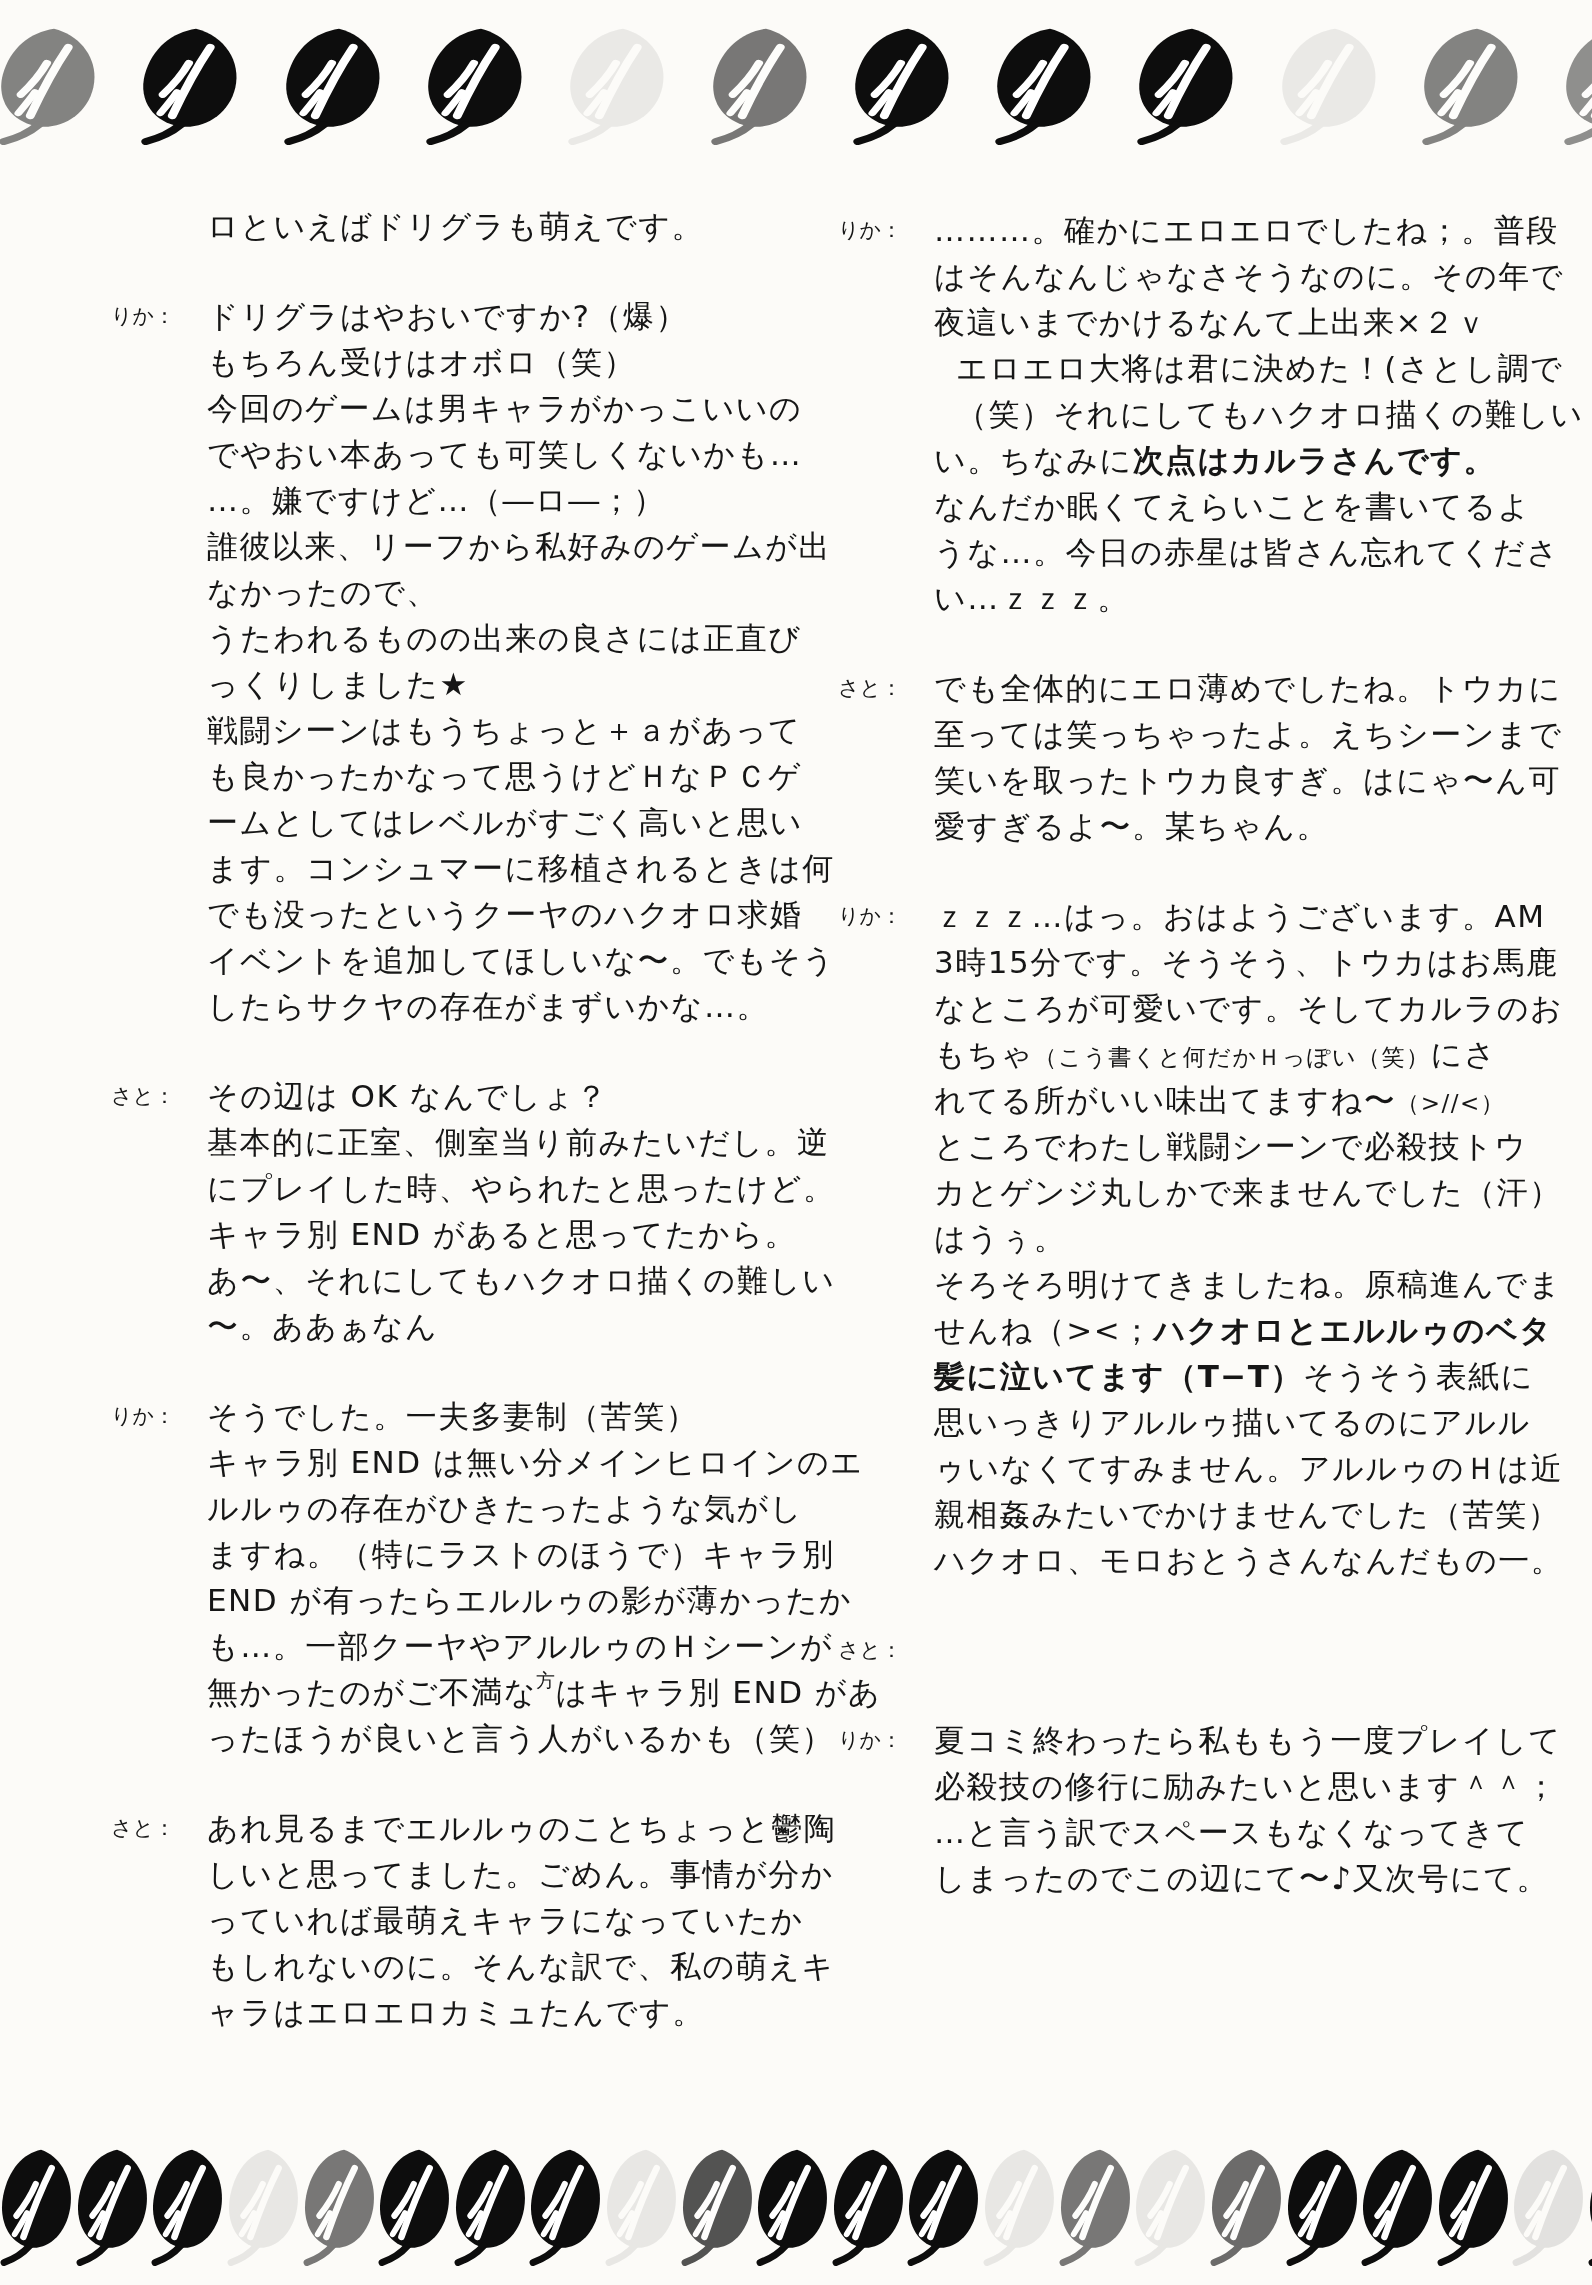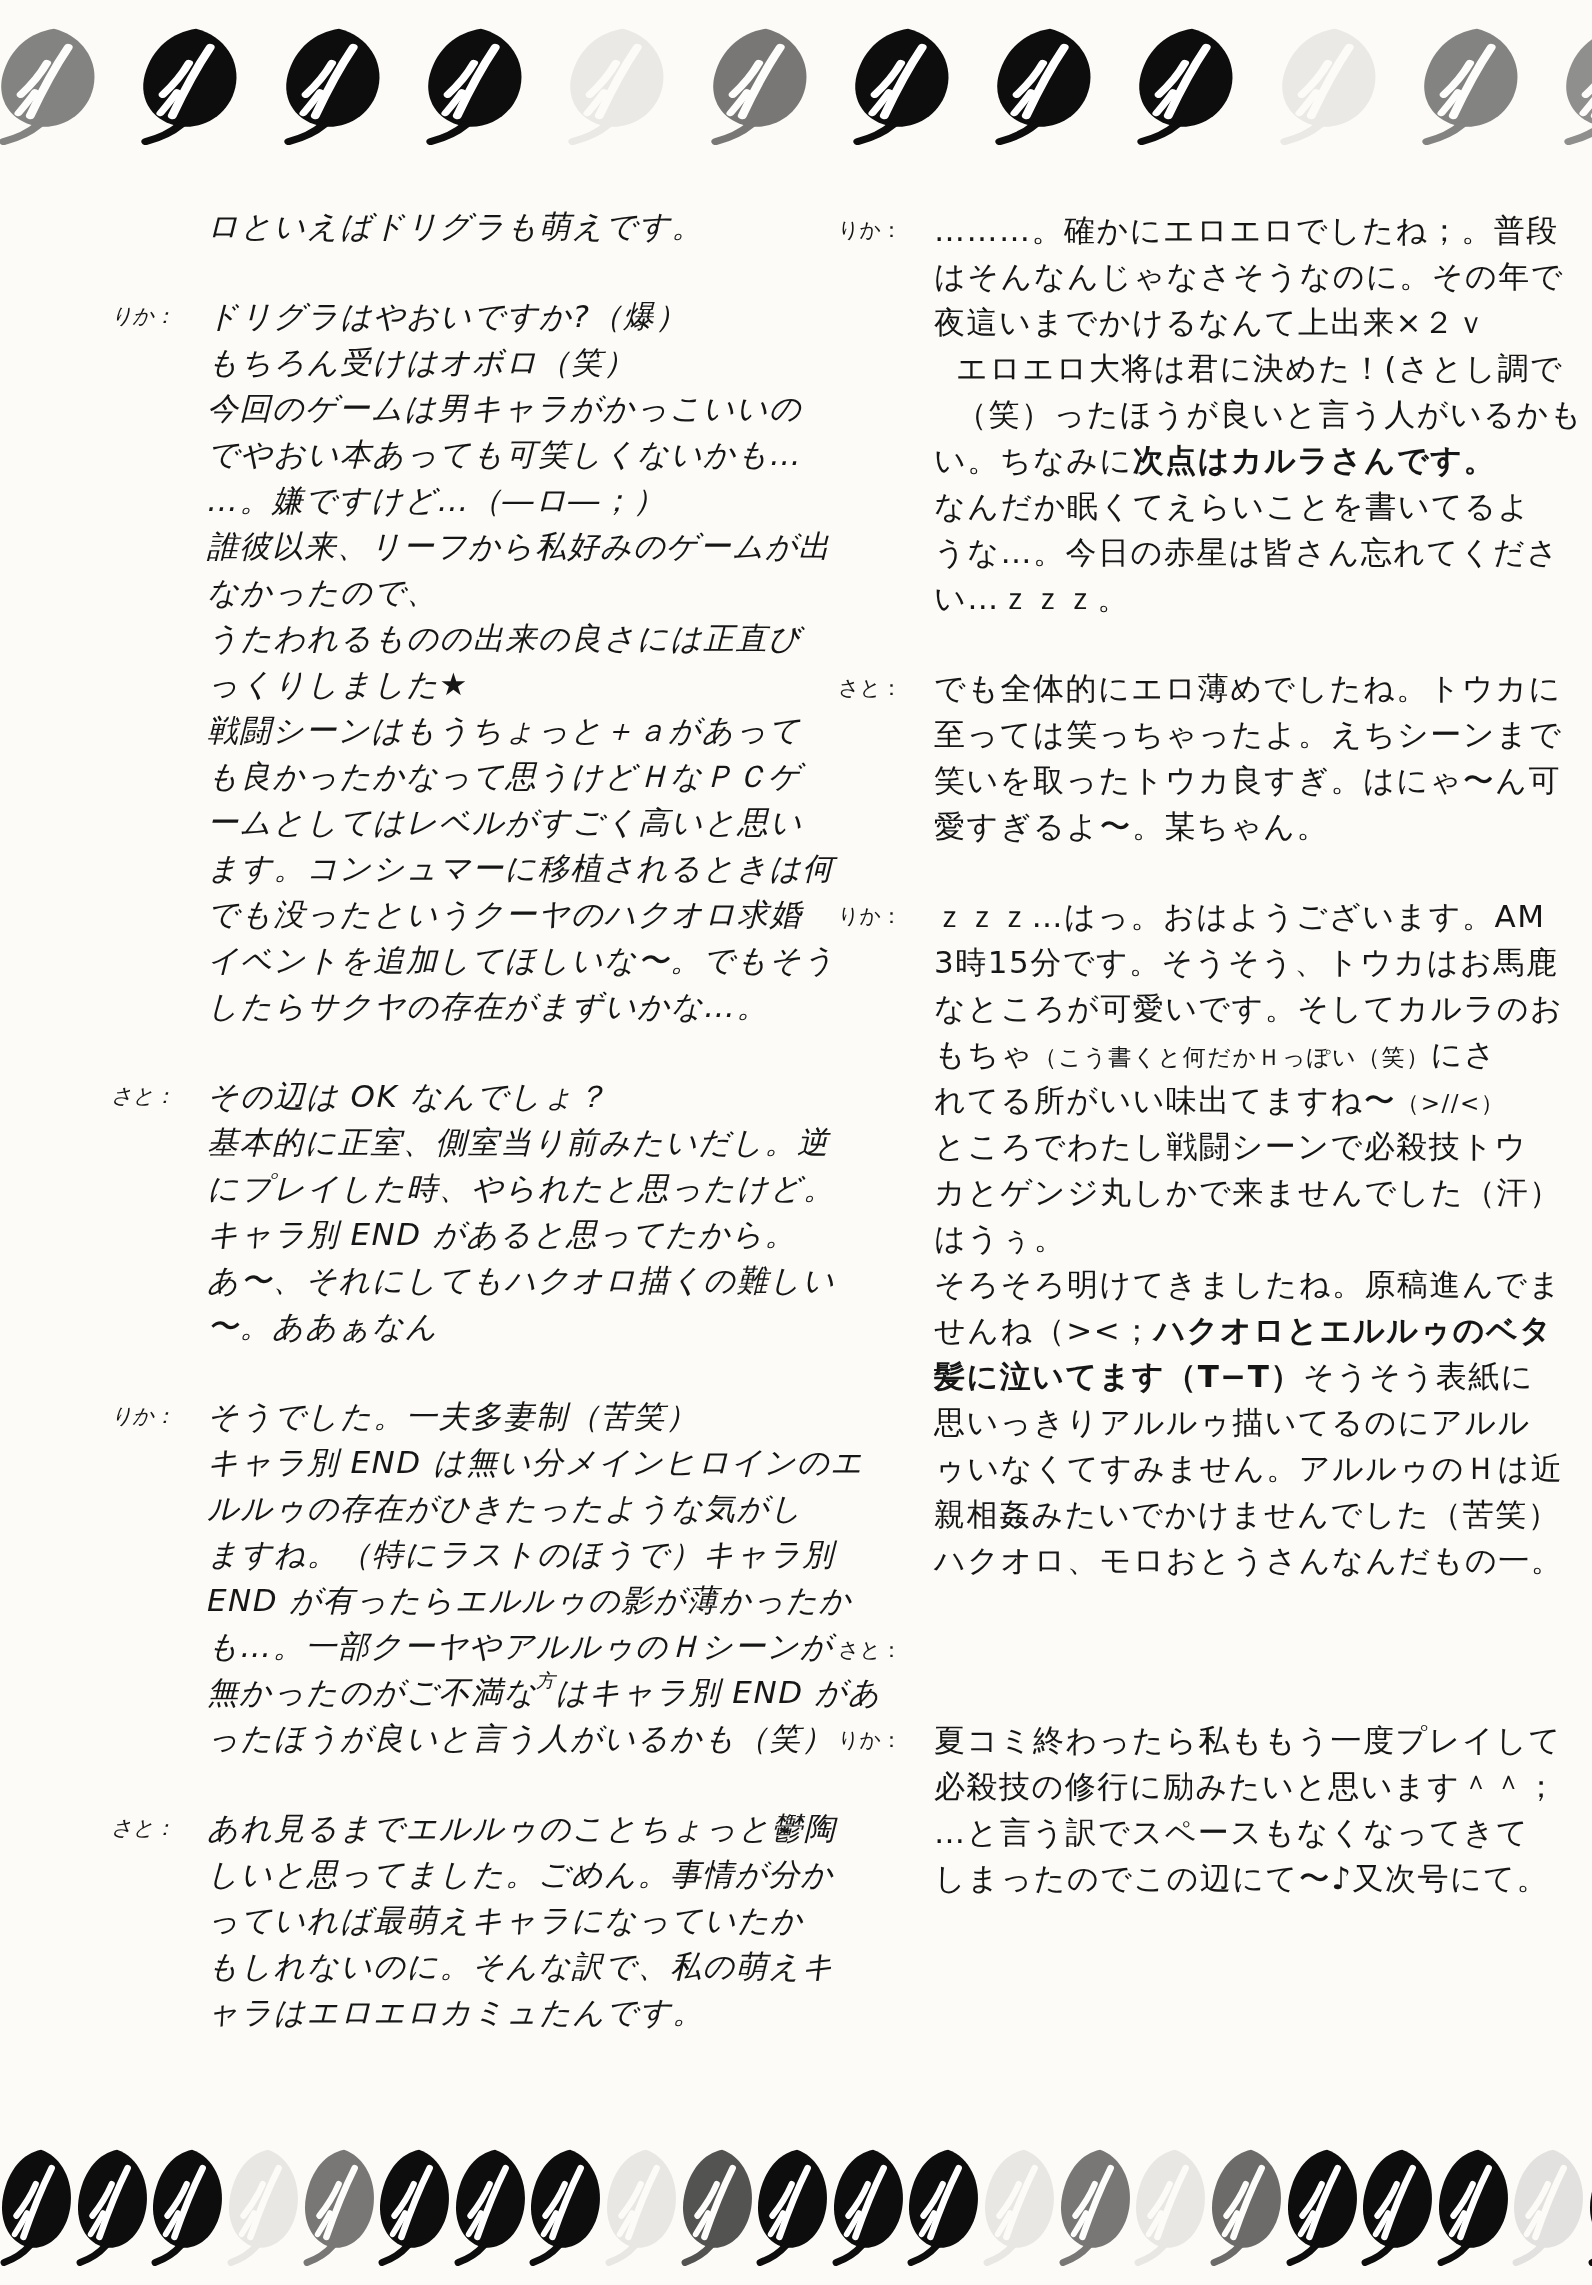--- a/index.html
+++ b/index.html
@@ -79,21 +79,21 @@
         <use href="#leafShape"></use>
       </svg>
       <svg viewBox="0 0 100 135" preserveAspectRatio="none" class="leaf" style="left: 1408px; width: 119px; height: 119px; opacity: 0.5;">
         <use href="#leafShape"></use>
       </svg>
       <svg viewBox="0 0 100 135" preserveAspectRatio="none" class="leaf" style="left: 1550px; width: 119px; height: 119px; opacity: 0.45;">
         <use href="#leafShape"></use>
       </svg>
     </div>
   <div id="columns">
-      <div class="column" style="left: 111px; top: 203px; width: 736px; font-style: italic;">
+      <div class="column" style="left: 111px; top: 203px; width: 736px;">
         <div class="para">
           <div class="speaker"></div>
           <div class="lines">
             <div class="tline">ロといえばドリグラも萌えです。</div>
           </div>
         </div>
         <div class="para">
           <div class="speaker">りか：</div>
           <div class="lines">
             <div class="tline">ドリグラはやおいですか?（爆）</div>
@@ -150,21 +150,21 @@
         </div>
       </div>
       <div class="column" style="left: 838px; top: 207px; width: 746px;">
         <div class="para">
           <div class="speaker">りか：</div>
           <div class="lines">
             <div class="tline">………。確かにエロエロでしたね；。普段</div>
             <div class="tline">はそんなんじゃなさそうなのに。その年で</div>
             <div class="tline">夜這いまでかけるなんて上出来×２ｖ</div>
             <div class="tline ind1">エロエロ大将は君に決めた！(さとし調で</div>
-            <div class="tline ind1">（笑）ったほうが良いと言う人がいるかも</div>
+            <div class="tline ind1">（笑）それにしてもハクオロ描くの難しい</div>
             <div class="tline">い。ちなみに<span class="b">次点はカルラさんです。</span></div>
             <div class="tline">なんだか眠くてえらいことを書いてるよ</div>
             <div class="tline">うな…。今日の赤星は皆さん忘れてくださ</div>
             <div class="tline">い…ｚｚｚ。</div>
           </div>
         </div>
         <div class="para">
           <div class="speaker">さと：</div>
           <div class="lines">
             <div class="tline">でも全体的にエロ薄めでしたね。トウカに</div>

